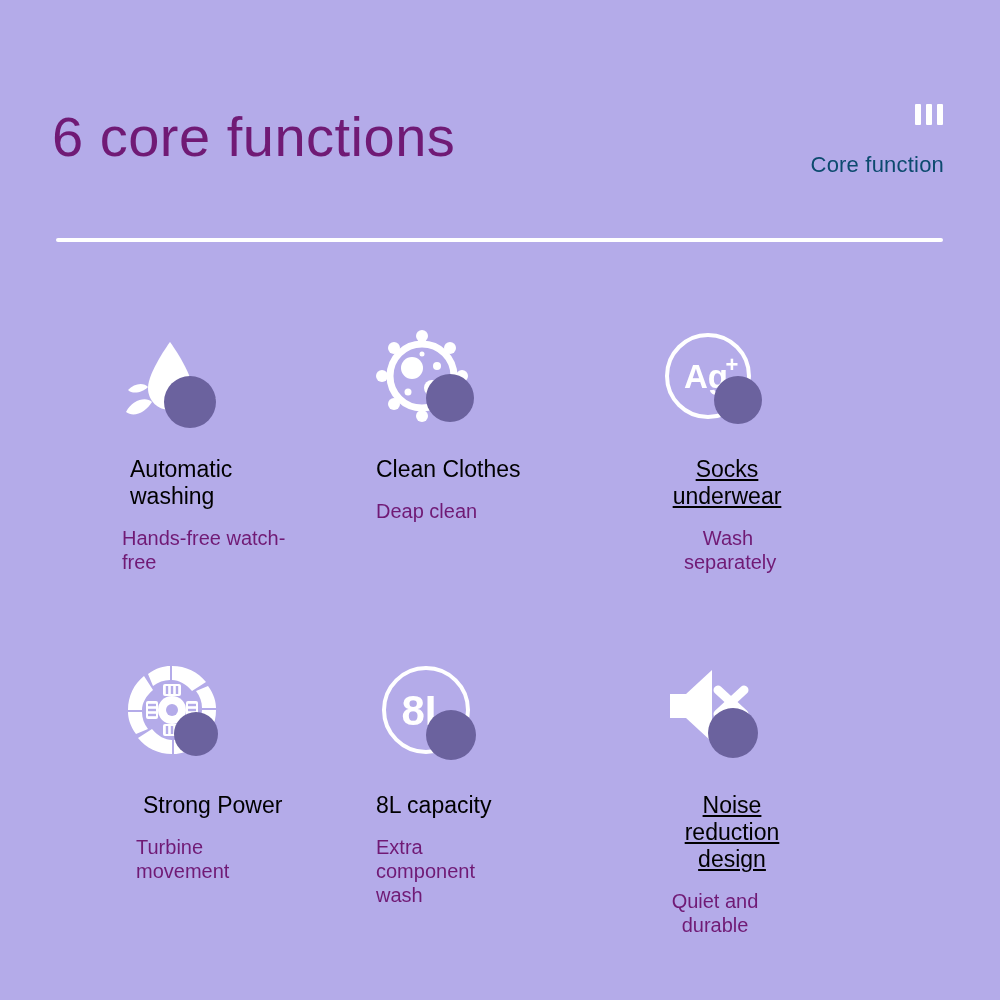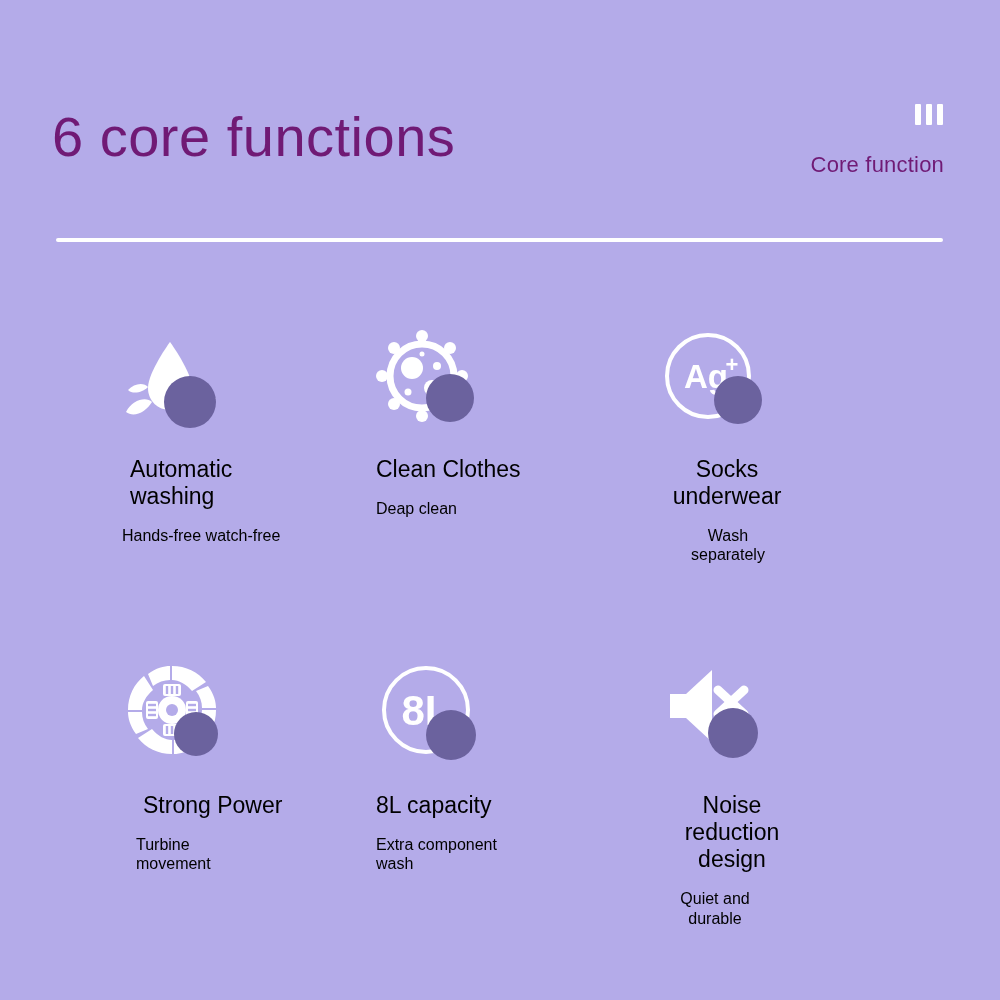--- a/index.html
+++ b/index.html
@@ -45,21 +45,21 @@
     background: #ffffff;
     border-radius: 1px;
   }
 
   .eyebrow-label {
     position: absolute;
     right: 56px;
     top: 152px;
     font-size: 22px;
     font-weight: 400;
-    color: #701a75;
+    color: #0c4a6e;
     white-space: nowrap;
     letter-spacing: 0.2px;
   }
 
   .divider {
     position: absolute;
     left: 56px;
     top: 238px;
     width: 887px;
     height: 4px;
@@ -93,35 +93,35 @@
     margin-top: 22px;
     font-size: 23px;
     line-height: 1.18;
     color: #000000;
     font-weight: 400;
     width: 160px;
   }
 
   .feature-sub {
     margin-top: 16px;
-    font-size: 16px;
+    font-size: 20px;
     line-height: 1.2;
-    color: #000000;
+    color: #701a75;
     font-weight: 400;
     width: 160px;
   }
 
   
   .feature.c2 { padding-left: 24px; }
   .feature.c3 { padding-left: 14px; text-align: center; }
   .feature.c1 .feature-title { padding-left: 8px; }
   .feature.c1 .feature-sub { padding-left: 0px; width: 175px; }
   .feature.c2 .feature-title { width: 180px; }
   .feature.c2 .feature-sub { width: 180px; }
-  .feature.c3 .feature-title { width: 130px; }
+  .feature.c3 .feature-title { width: 130px; text-decoration: underline; }
   .feature.c3 .feature-sub { padding-left: 22px; width: 110px; }
 
   .feature.r2.c1 .feature-title { padding-left: 0px; width: 190px; margin-left: 21px; }
   .feature.r2.c1 .feature-sub { padding-left: 14px; width: 120px; }
   .feature.r2.c2 .feature-sub { width: 140px; }
   .feature.r2.c3 .feature-title { width: 140px; }
   .feature.r2.c3 .feature-sub { padding-left: 6px; width: 100px; }
 
   .feature.r2 .icon-wrap { width: 110px; height: 110px; }
 

